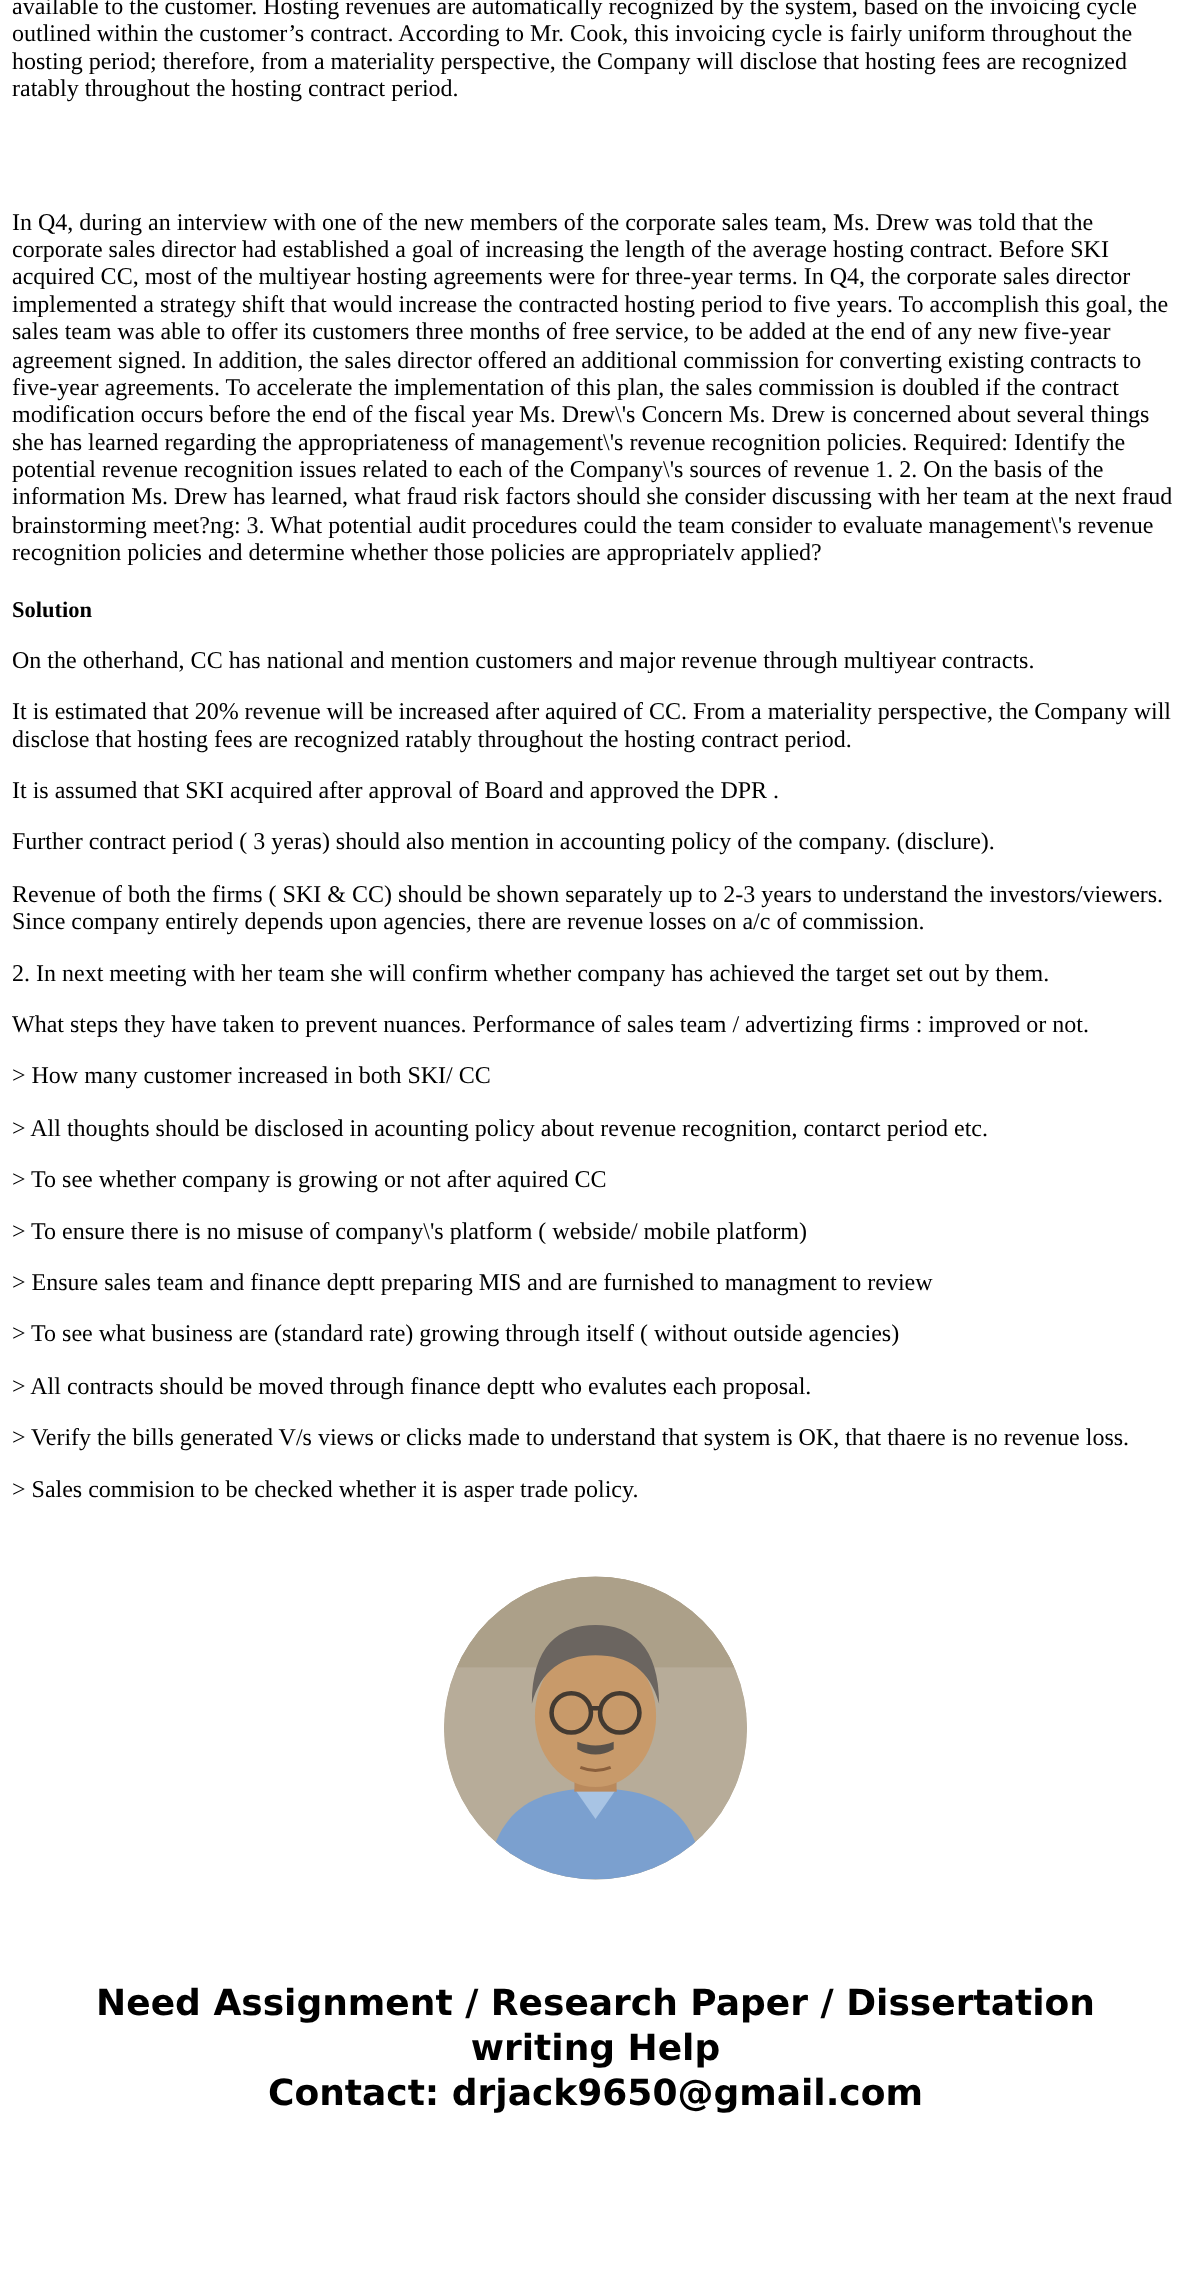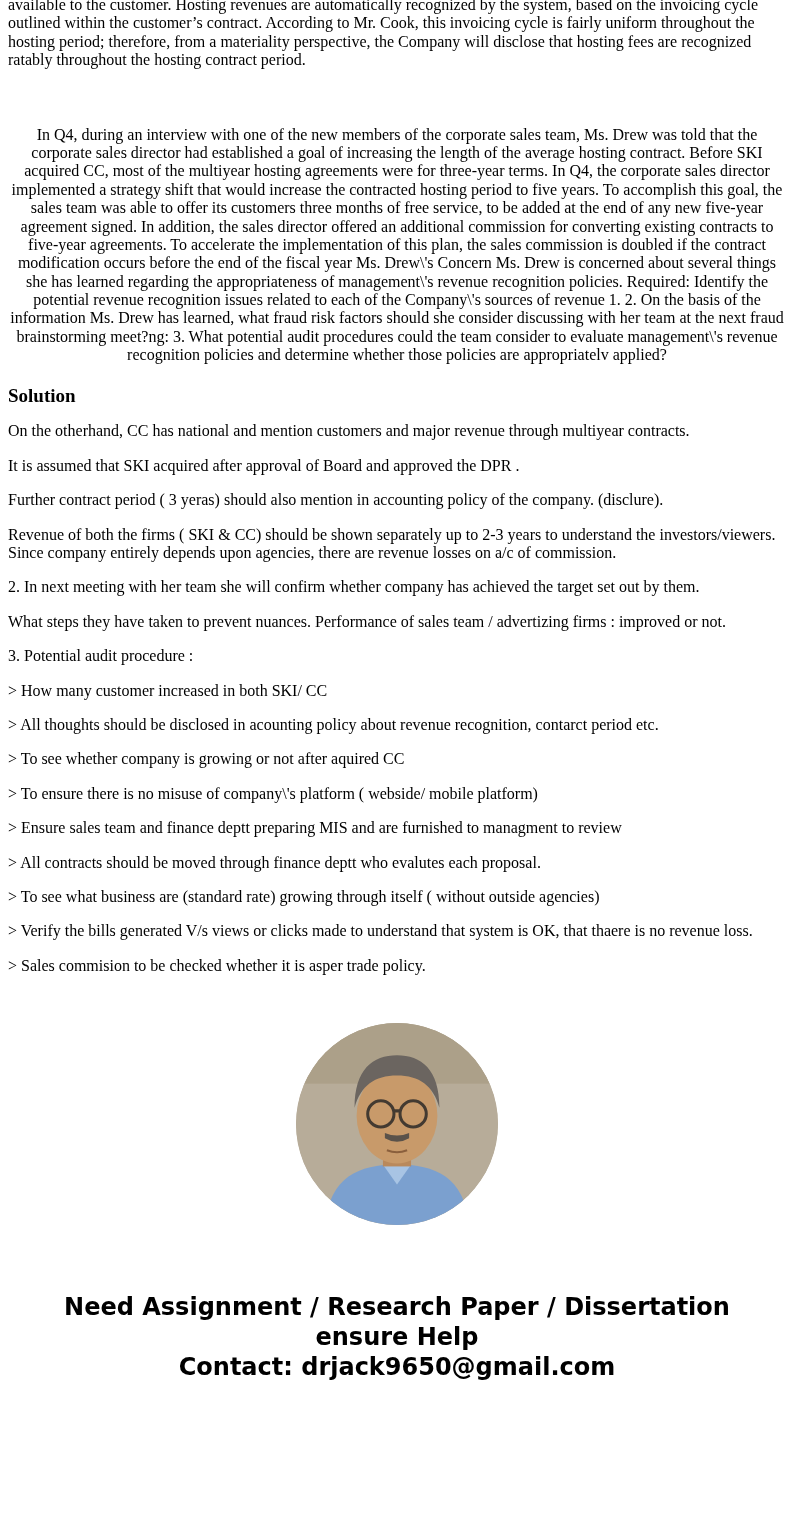--- a/index.html
+++ b/index.html
@@ -16,26 +16,25 @@
     line-height: 1.15;
     color: #000000;
   }
   .doc p {
     margin: 16px 0;
   }
   p.first-cut {
     margin-top: -4px;
   }
   p.big-gap {
-    margin-top: 56px;
-    text-align: center;
+    margin-top: 70px;
   }
   h3.solution-heading {
     font-family: "Liberation Serif", serif;
-    font-size: 19px;
+    font-size: 15px;
     font-weight: bold;
     margin: 20px 0 16px 0;
   }
   .avatar-wrap {
     margin-top: 48px;
     text-align: center;
   }
   .avatar {
     display: inline-block;
     width: 202px;
@@ -60,33 +59,33 @@
 
 <main class="doc">
 
   <p class="first-cut">available to the customer. Hosting revenues are automatically recognized by the system, based on the invoicing cycle outlined within the customer’s contract. According to Mr. Cook, this invoicing cycle is fairly uniform throughout the hosting period; therefore, from a materiality perspective, the Company will disclose that hosting fees are recognized ratably throughout the hosting contract period.</p>
 
   <p class="big-gap">In Q4, during an interview with one of the new members of the corporate sales team, Ms. Drew was told that the corporate sales director had established a goal of increasing the length of the average hosting contract. Before SKI acquired CC, most of the multiyear hosting agreements were for three-year terms. In Q4, the corporate sales director implemented a strategy shift that would increase the contracted hosting period to five years. To accomplish this goal, the sales team was able to offer its customers three months of free service, to be added at the end of any new five-year agreement signed. In addition, the sales director offered an additional commission for converting existing contracts to five-year agreements. To accelerate the implementation of this plan, the sales commission is doubled if the contract modification occurs before the end of the fiscal year Ms. Drew\'s Concern Ms. Drew is concerned about several things she has learned regarding the appropriateness of management\'s revenue recognition policies. Required: Identify the potential revenue recognition issues related to each of the Company\'s sources of revenue 1. 2. On the basis of the information Ms. Drew has learned, what fraud risk factors should she consider discussing with her team at the next fraud brainstorming meet?ng: 3. What potential audit procedures could the team consider to evaluate management\'s revenue recognition policies and determine whether those policies are appropriatelv applied?</p>
 
   <h3 class="solution-heading">Solution</h3>
 
   <p>On the otherhand, CC has national and mention customers and major revenue through multiyear contracts.</p>
+  <p>It is estimated that 20% revenue will be increased after aquired of CC. From a materiality perspective, the Company will disclose that hosting fees are recognized ratably throughout the hosting contract period.</p>
   <p>It is assumed that SKI acquired after approval of Board and approved the DPR .</p>
   <p>Further contract period ( 3 yeras) should also mention in accounting policy of the company. (disclure).</p>
   <p>Revenue of both the firms ( SKI &amp; CC) should be shown separately up to 2-3 years to understand the investors/viewers. Since company entirely depends upon agencies, there are revenue losses on a/c of commission.</p>
   <p>2. In next meeting with her team she will confirm whether company has achieved the target set out by them.</p>
   <p>What steps they have taken to prevent nuances. Performance of sales team / advertizing firms : improved or not.</p>
-  <p>3. Potential audit procedure :</p>
   <p>&gt; How many customer increased in both SKI/ CC</p>
   <p>&gt; All thoughts should be disclosed in acounting policy about revenue recognition, contarct period etc.</p>
   <p>&gt; To see whether company is growing or not after aquired CC</p>
   <p>&gt; To ensure there is no misuse of company\'s platform ( webside/ mobile platform)</p>
   <p>&gt; Ensure sales team and finance deptt preparing MIS and are furnished to managment to review</p>
+  <p>&gt; To see what business are (standard rate) growing through itself ( without outside agencies)</p>
   <p>&gt; All contracts should be moved through finance deptt who evalutes each proposal.</p>
-  <p>&gt; To see what business are (standard rate) growing through itself ( without outside agencies)</p>
   <p>&gt; Verify the bills generated V/s views or clicks made to understand that system is OK, that thaere is no revenue loss.</p>
   <p>&gt; Sales commision to be checked whether it is asper trade policy.</p>
 
   <div class="avatar-wrap">
     <span class="avatar">
       <svg width="202" height="202" viewBox="0 0 200 200" aria-hidden="true">
         <circle cx="100" cy="100" r="100" fill="#b7ac99"></circle>
         <rect x="0" y="0" width="200" height="60" fill="#aca089"></rect>
         <path d="M28 200 C34 152 62 140 100 140 C138 140 166 152 172 200 Z" fill="#7ba0cf"></path>
         <path d="M86 140 L100 160 L114 140 L114 130 L86 130 Z" fill="#a8c4e4"></path>
@@ -97,17 +96,17 @@
         <circle cx="116" cy="90" r="13" fill="none" stroke="#433a31" stroke-width="3"></circle>
         <line x1="97" y1="87" x2="103" y2="87" stroke="#433a31" stroke-width="3"></line>
         <path d="M88 114 Q100 121 112 114 L112 109 Q100 114 88 109 Z" fill="#5a524a"></path>
         <path d="M90 126 Q100 130 110 126" fill="none" stroke="#8a5f3c" stroke-width="2"></path>
       </svg>
     </span>
   </div>
 
   <div class="footer">
     <div>Need Assignment / Research Paper / Dissertation</div>
-    <div>ensure Help</div>
+    <div>writing Help</div>
     <div>Contact: drjack9650@gmail.com</div>
   </div>
 
 </main>
 
 </body></html>

